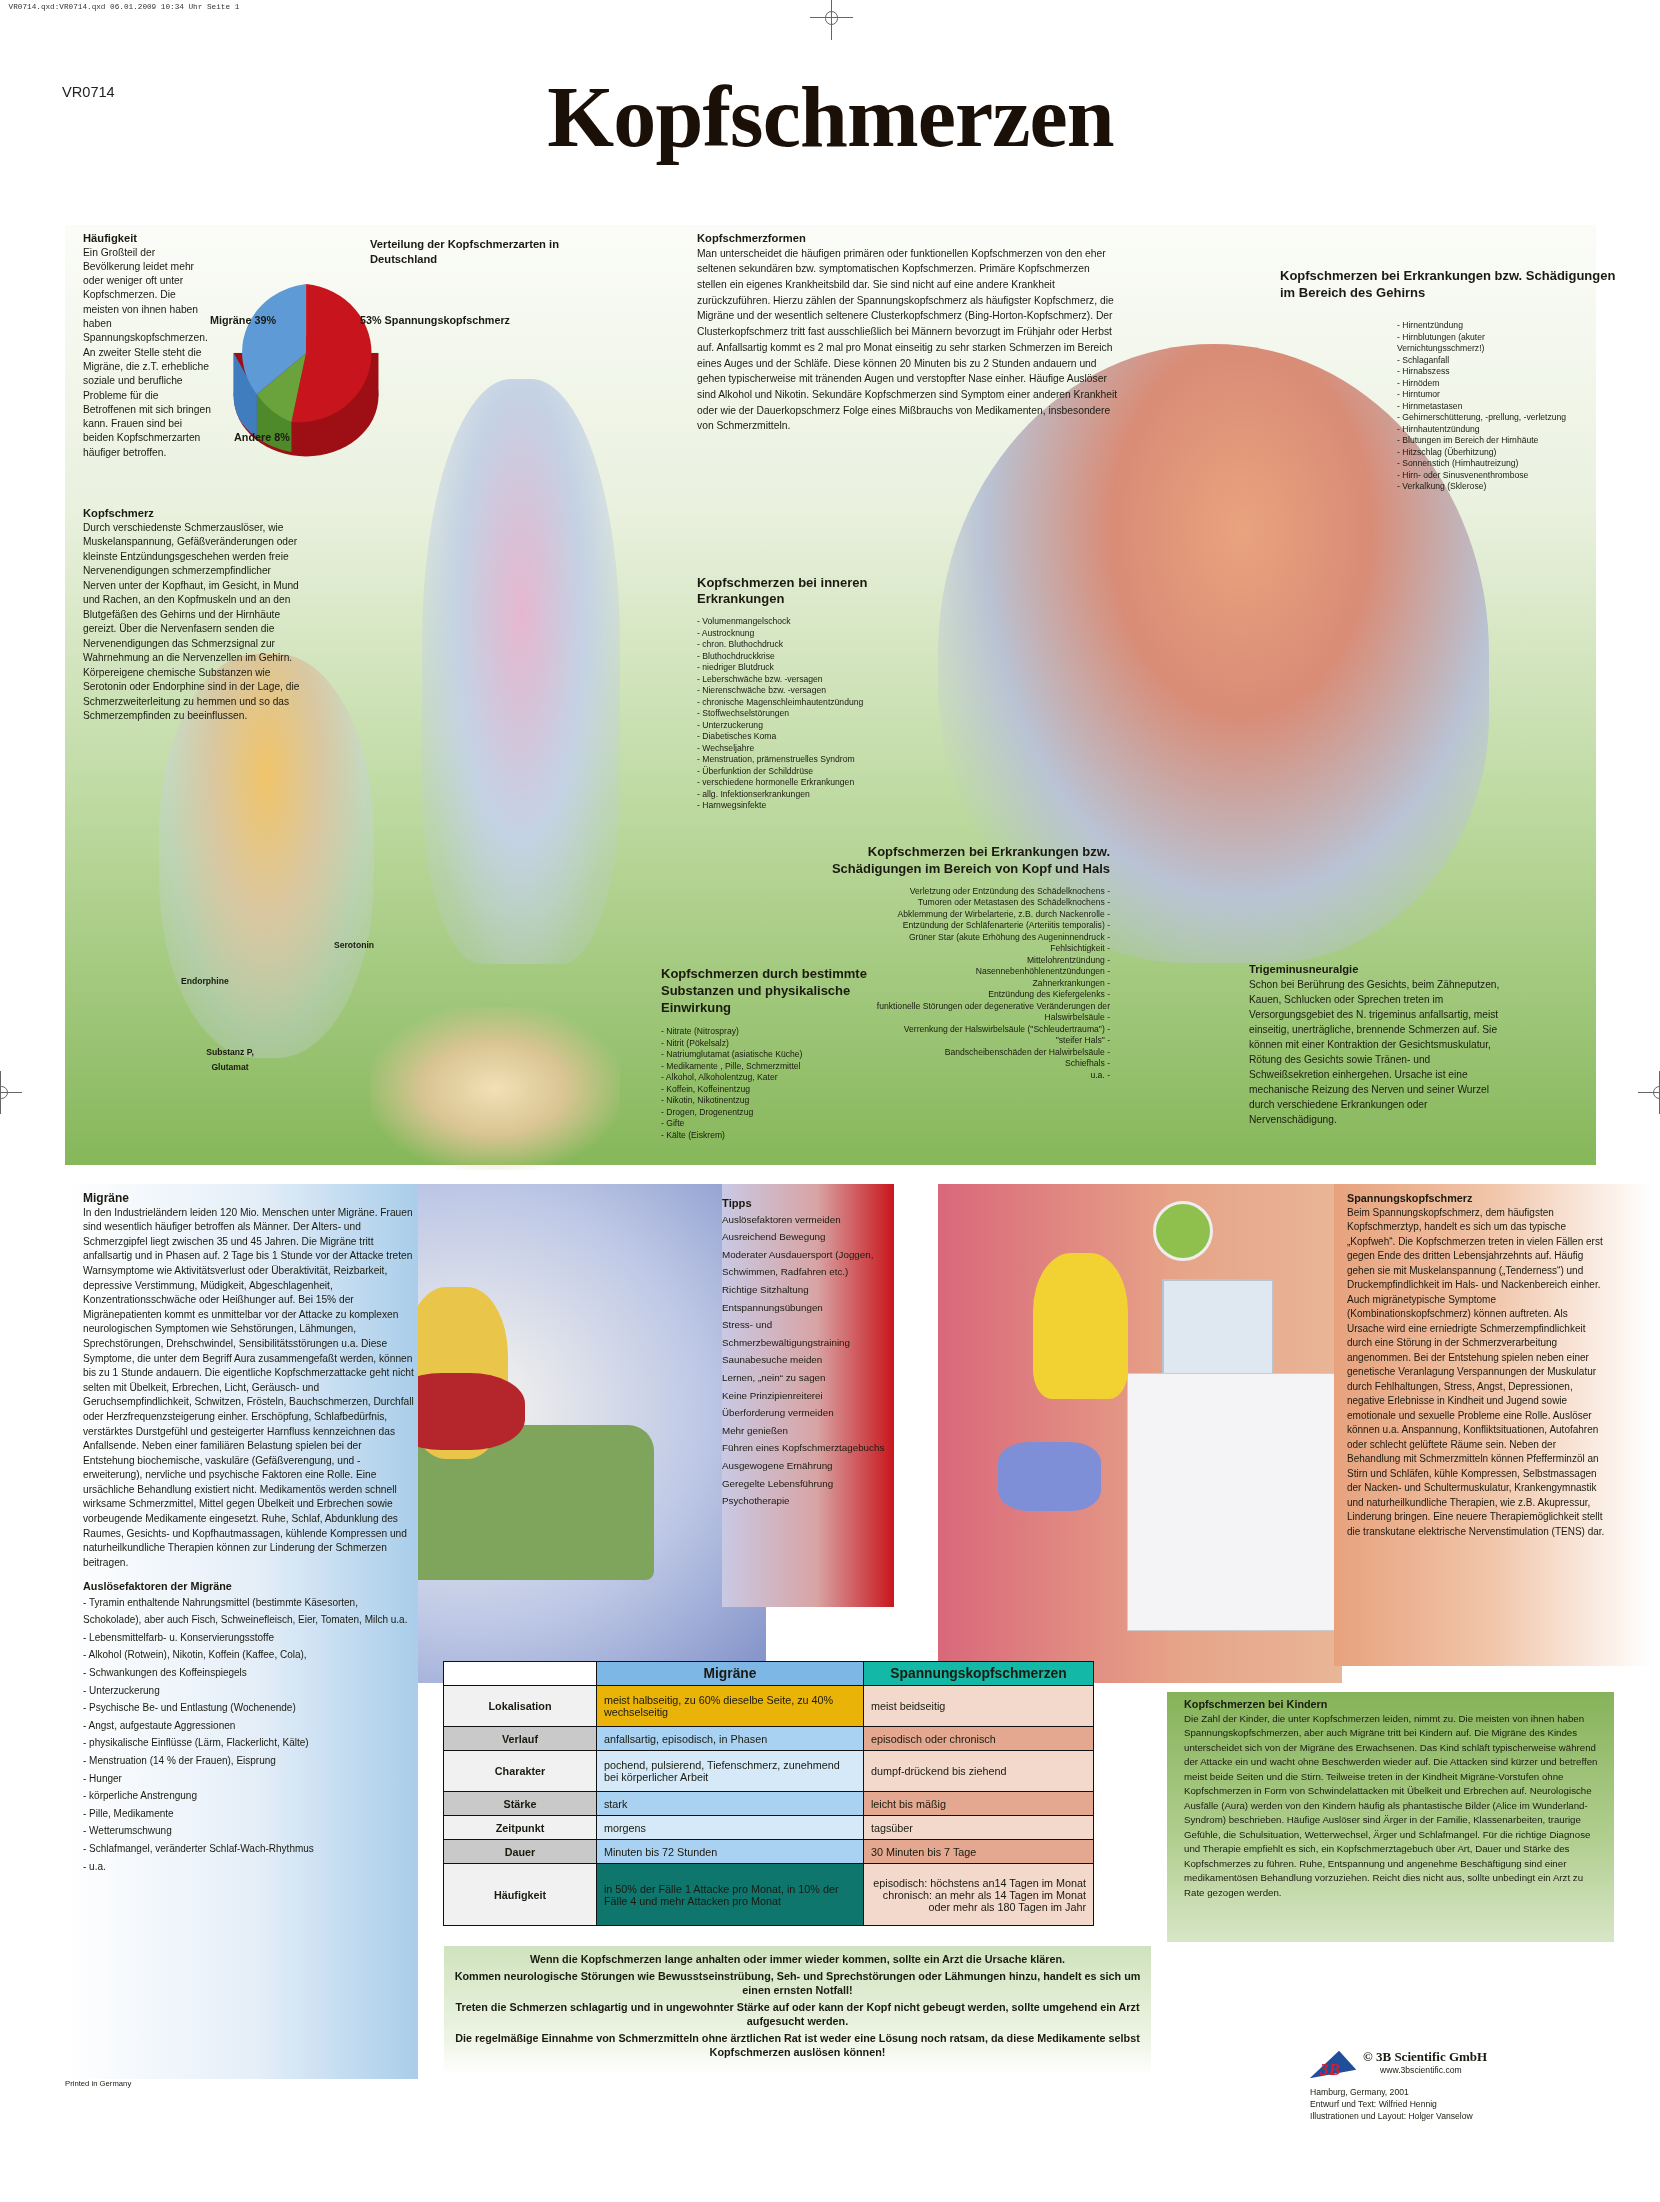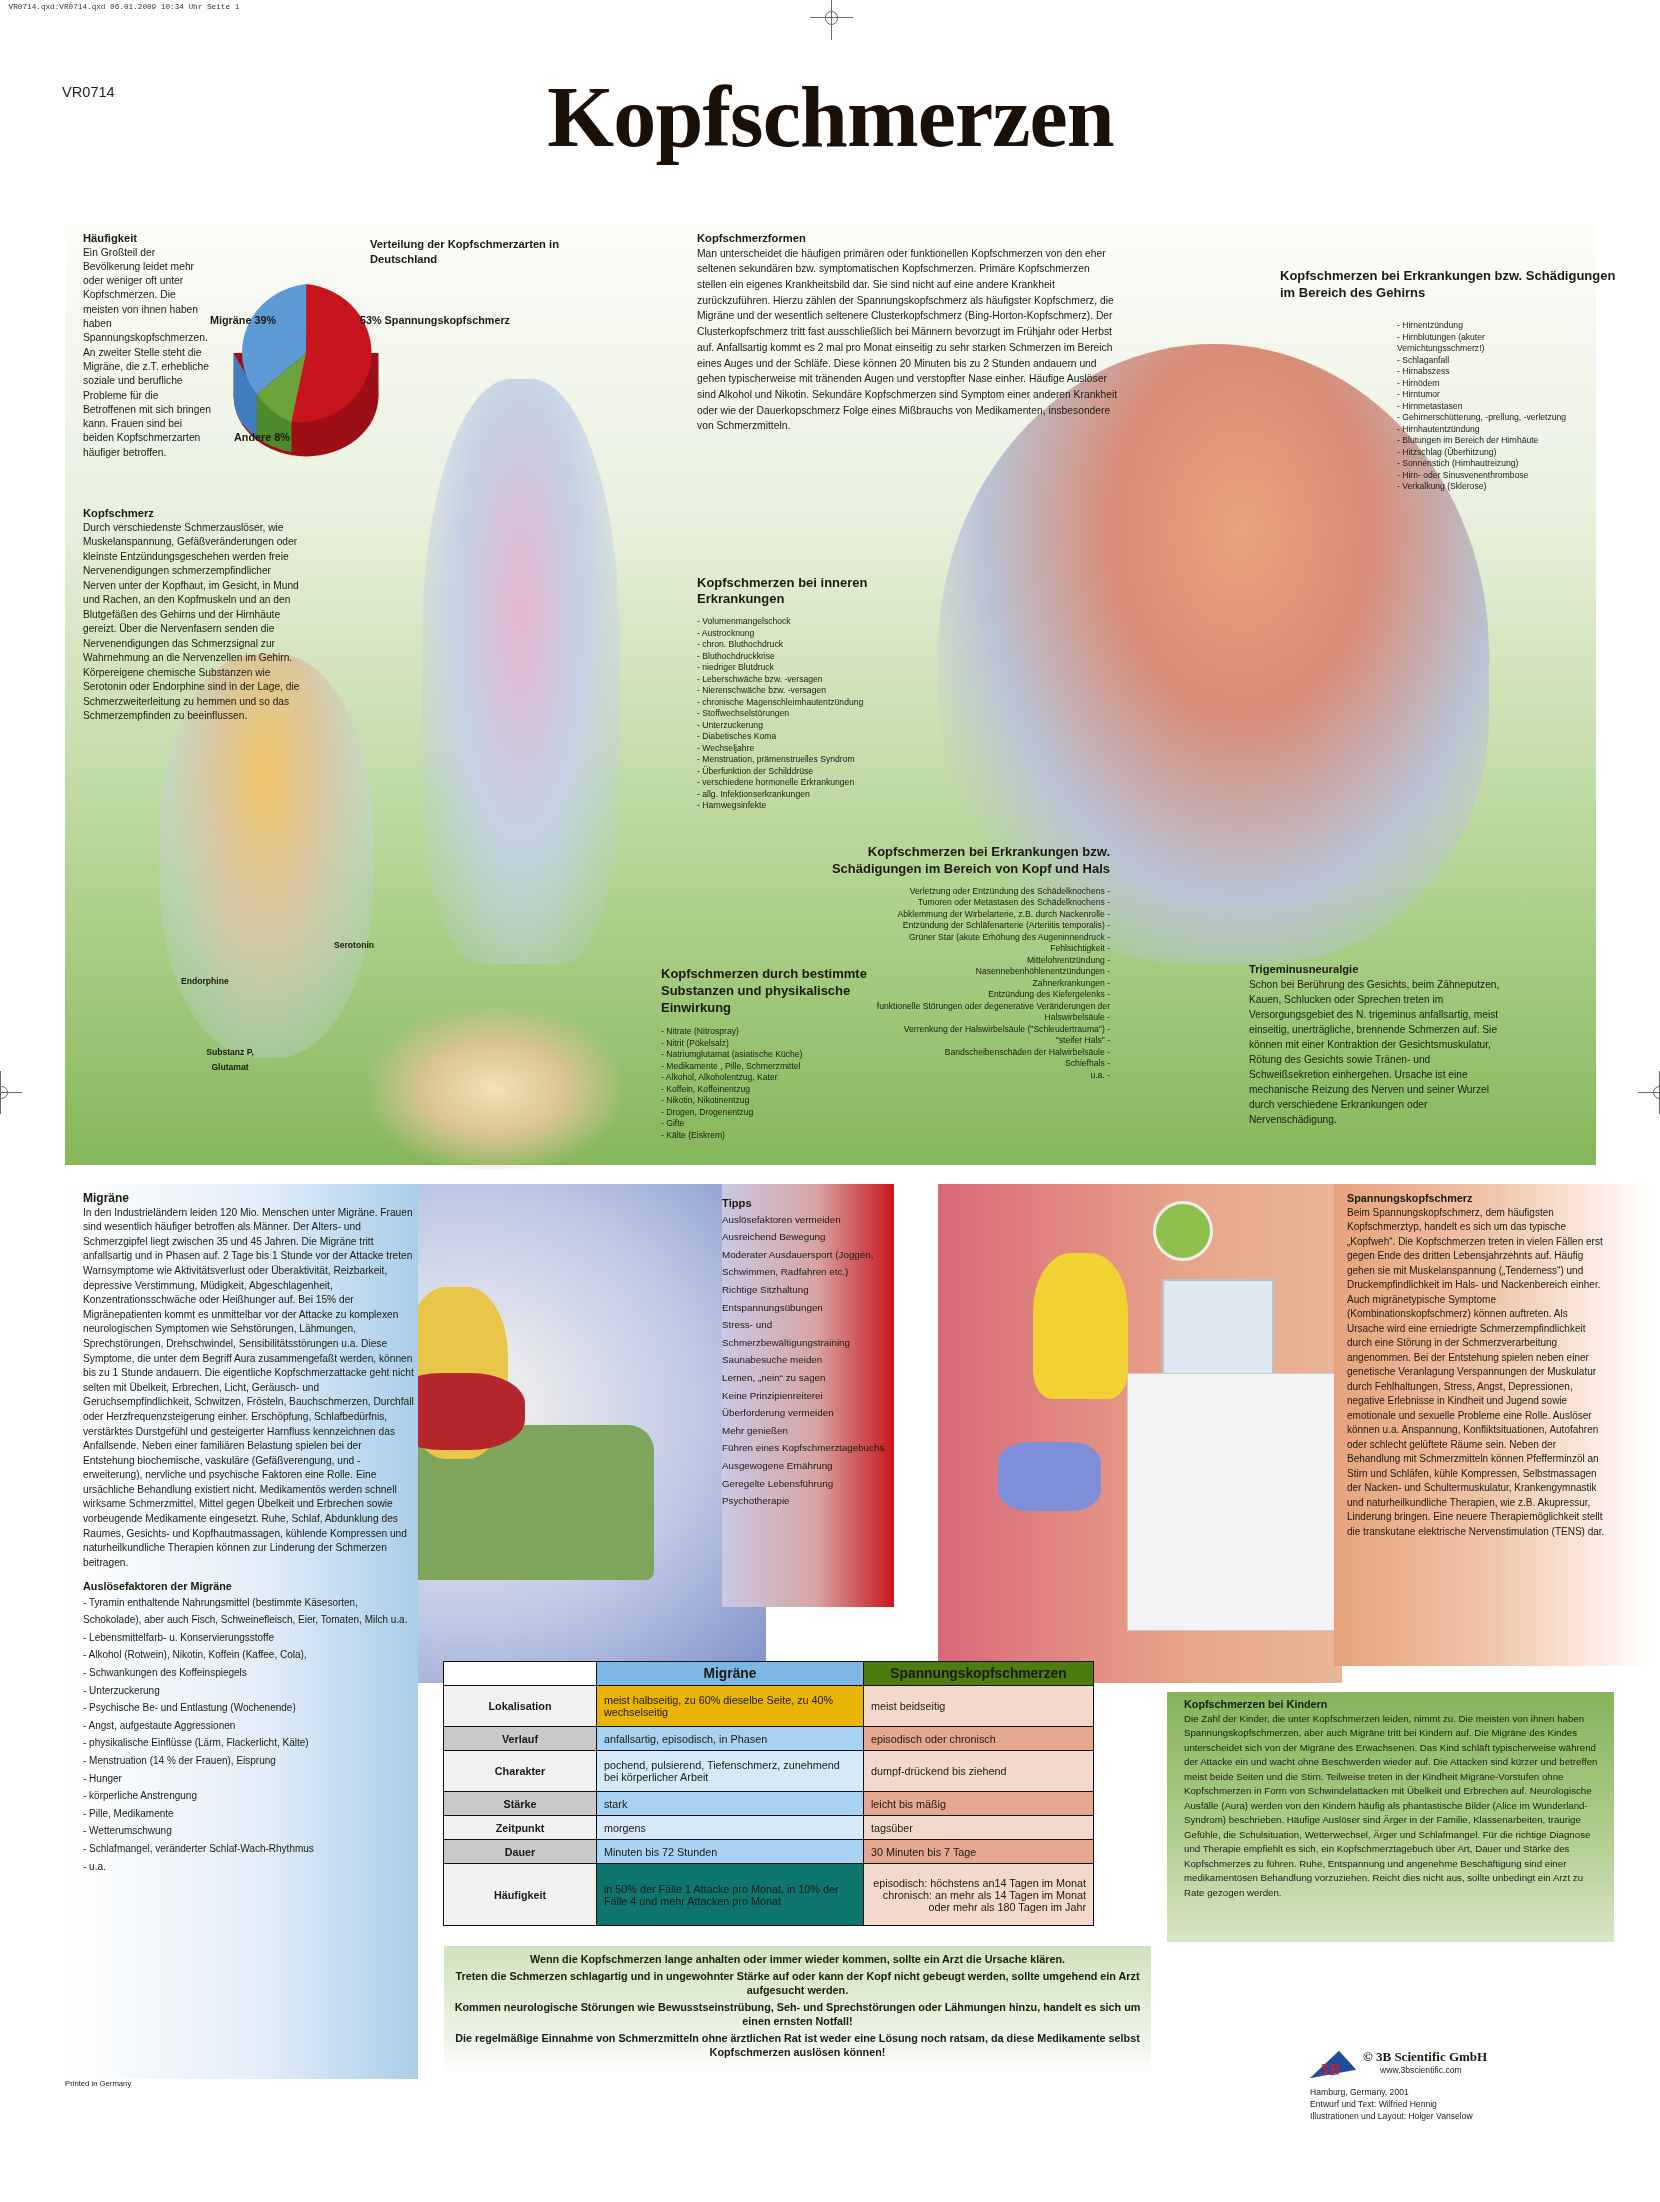--- a/index.html
+++ b/index.html
@@ -237,21 +237,21 @@
 <div class="abs" style="left:1347px;top:1191px;width:258px">
   <div class="h" style="font-size:10.8px">Spannungskopfschmerz</div>
   <div class="t" style="font-size:10px;line-height:14.5px">Beim Spannungskopfschmerz, dem häufigsten Kopfschmerztyp, handelt es sich um das typische „Kopfweh“. Die Kopfschmerzen treten in vielen Fällen erst gegen Ende des dritten Lebensjahrzehnts auf. Häufig gehen sie mit Muskelanspannung („Tenderness“) und Druckempfindlichkeit im Hals- und Nackenbereich einher. Auch migränetypische Symptome (Kombinationskopfschmerz) können auftreten. Als Ursache wird eine erniedrigte Schmerzempfindlichkeit durch eine Störung in der Schmerzverarbeitung angenommen. Bei der Entstehung spielen neben einer genetische Veranlagung Verspannungen der Muskulatur durch Fehlhaltungen, Stress, Angst, Depressionen, negative Erlebnisse in Kindheit und Jugend sowie emotionale und sexuelle Probleme eine Rolle. Auslöser können u.a. Anspannung, Konfliktsituationen, Autofahren oder schlecht gelüftete Räume sein. Neben der Behandlung mit Schmerzmitteln können Pfefferminzöl an Stirn und Schläfen, kühle Kompressen, Selbstmassagen der Nacken- und Schultermuskulatur, Krankengymnastik und naturheilkundliche Therapien, wie z.B. Akupressur, Linderung bringen. Eine neuere Therapiemöglichkeit stellt die transkutane elektrische Nervenstimulation (TENS) dar.</div>
 </div>
 
 <table class="abs cmp">
   <thead>
     <tr>
       <th style="background:#fff"></th>
       <th style="background:#7db7e6">Migräne</th>
-      <th style="background:#4d7c0f">Spannungskopfschmerzen</th>
+      <th style="background:#14b8a6">Spannungskopfschmerzen</th>
     </tr>
   </thead>
   <tbody id="tbody">
       <tr>
         <td class="rowlab" style="background: rgb(241, 241, 241); height: 41px;">Lokalisation</td>
         <td class="c-mig" style="background: #eab308; height: 41px;">meist halbseitig, zu 60% dieselbe Seite, zu 40% wechselseitig</td>
         <td style="background: rgb(243, 216, 204); height: 41px;">meist beidseitig</td>
       </tr>
       <tr>
         <td class="rowlab" style="background: rgb(201, 201, 201); height: 24px;">Verlauf</td>
@@ -288,22 +288,22 @@
 
 <div class="abs kinder"></div>
 <div class="abs" style="left:1184px;top:1697px;width:422px">
   <div class="h" style="font-size:10.8px">Kopfschmerzen bei Kindern</div>
   <div class="t" style="font-size:9.7px;line-height:14.5px">Die Zahl der Kinder, die unter Kopfschmerzen leiden, nimmt zu. Die meisten von ihnen haben Spannungskopfschmerzen, aber auch Migräne tritt bei Kindern auf. Die Migräne des Kindes unterscheidet sich von der Migräne des Erwachsenen. Das Kind schläft typischerweise während der Attacke ein und wacht ohne Beschwerden wieder auf. Die Attacken sind kürzer und betreffen meist beide Seiten und die Stirn. Teilweise treten in der Kindheit Migräne-Vorstufen ohne Kopfschmerzen in Form von Schwindelattacken mit Übelkeit und Erbrechen auf. Neurologische Ausfälle (Aura) werden von den Kindern häufig als phantastische Bilder (Alice im Wunderland-Syndrom) beschrieben. Häufige Auslöser sind Ärger in der Familie, Klassenarbeiten, traurige Gefühle, die Schulsituation, Wetterwechsel, Ärger und Schlafmangel. Für die richtige Diagnose und Therapie empfiehlt es sich, ein Kopfschmerztagebuch über Art, Dauer und Stärke des Kopfschmerzes zu führen. Ruhe, Entspannung und angenehme Beschäftigung sind einer medikamentösen Behandlung vorzuziehen. Reicht dies nicht aus, sollte unbedingt ein Arzt zu Rate gezogen werden.</div>
 </div>
 
 <div class="abs warn">
   <div style="padding-top:6.9px" id="warn-list">
       <p>Wenn die Kopfschmerzen lange anhalten oder immer wieder kommen, sollte ein Arzt die Ursache klären.</p>
+      <p>Kommen neurologische Störungen wie Bewusstseinstrübung, Seh- und Sprechstörungen oder Lähmungen hinzu, handelt es sich um einen ernsten Notfall!</p>
       <p>Treten die Schmerzen schlagartig und in ungewohnter Stärke auf oder kann der Kopf nicht gebeugt werden, sollte umgehend ein Arzt aufgesucht werden.</p>
-      <p>Kommen neurologische Störungen wie Bewusstseinstrübung, Seh- und Sprechstörungen oder Lähmungen hinzu, handelt es sich um einen ernsten Notfall!</p>
       <p>Die regelmäßige Einnahme von Schmerzmitteln ohne ärztlichen Rat ist weder eine Lösung noch ratsam, da diese Medikamente selbst Kopfschmerzen auslösen können!</p>
     </div>
 </div>
 
 <div class="abs logo">
   <svg width="50" height="31" viewBox="0 0 58 36">
     <polygon points="2,34 36,2 56,24" fill="#1f4f9a"></polygon>
     <text x="14" y="30" font-family="Liberation Serif, serif" font-weight="bold" font-style="italic" font-size="20" fill="#d02030">3B</text>
   </svg>
   <span class="abs" style="left:55px;top:0;font-family:'Liberation Serif',serif;font-weight:bold;font-size:13px;white-space:nowrap">© 3B Scientific GmbH</span>

